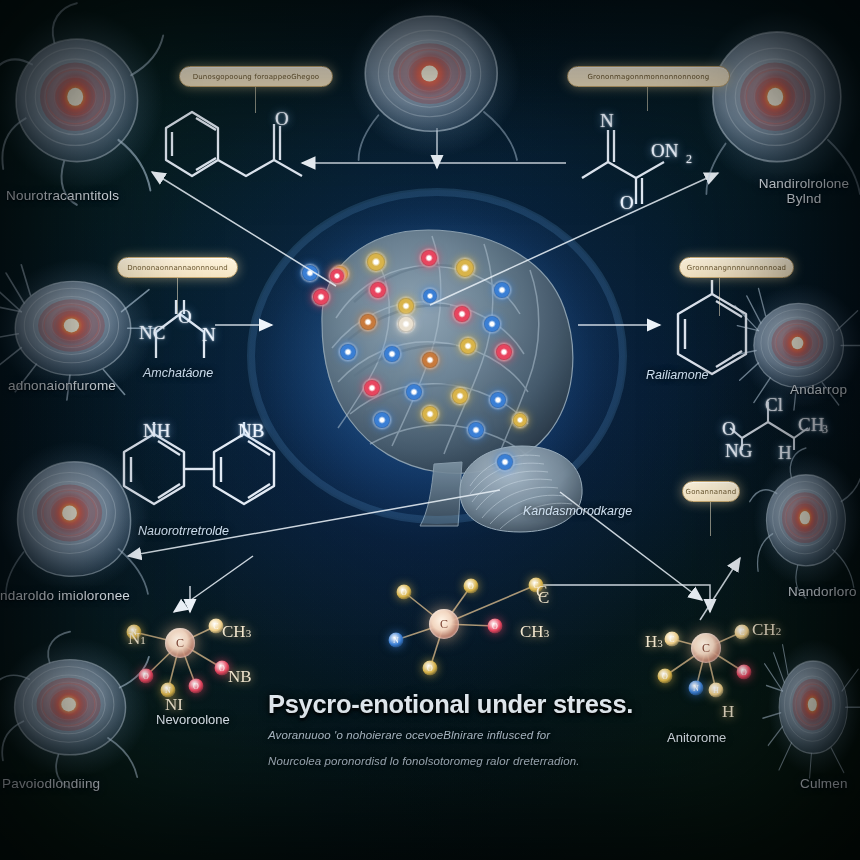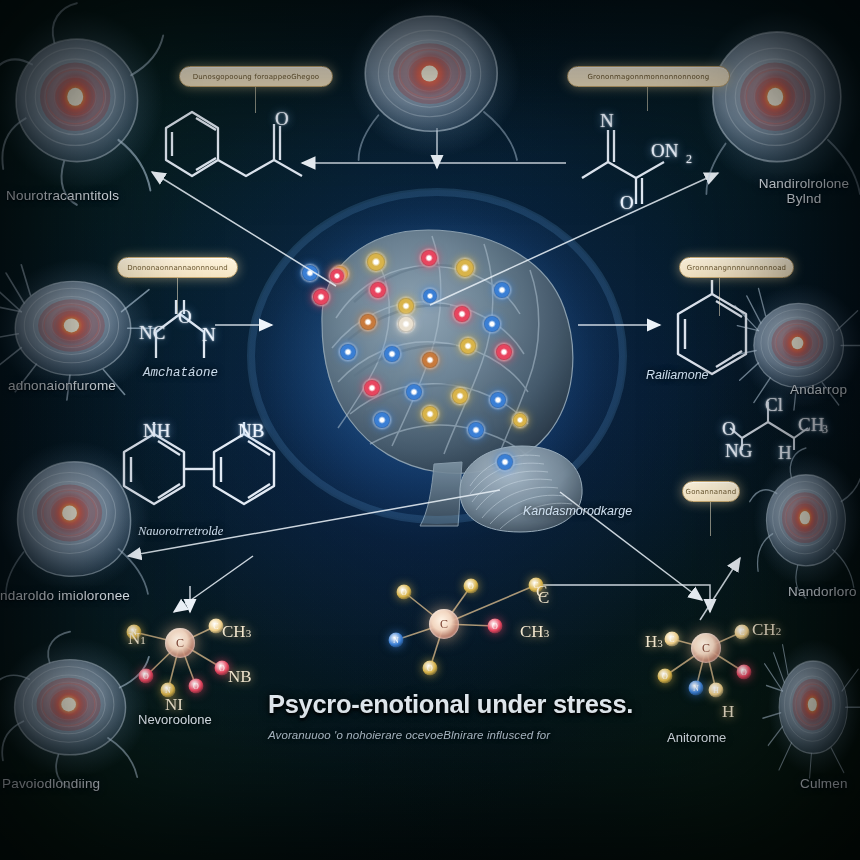--- a/index.html
+++ b/index.html
@@ -693,25 +693,25 @@
 
   <div id="molecules">
       <div class="atom" style="left: 275px; top: 108px;">O</div>
       <div class="atom" style="left: 600px; top: 110px;">N</div>
       <div class="atom" style="left: 620px; top: 192px;">O</div>
       <div class="atom" style="left: 651px; top: 140px;">ON</div>
       <div class="atom sub" style="left: 686px; top: 152px;">2</div>
       <div class="atom" style="left: 178px; top: 306px;">O</div>
       <div class="atom" style="left: 139px; top: 322px; text-align: center;">NC</div>
       <div class="atom" style="left: 202px; top: 324px;">N</div>
-      <div class="molcap" style="left: 143px; top: 366px; font-family: Liberation Mono, monospace;">Amchatáone</div>
+      <div class="molcap" style="left: 143px; top: 366px;">Amchatáone</div>
       <div class="molcap" style="left: 646px; top: 368px;">Railiamone</div>
       <div class="atom" style="left: 143px; top: 420px;">NH</div>
       <div class="atom" style="left: 238px; top: 420px;">NB</div>
-      <div class="molcap" style="left: 138px; top: 524px; font-family: Liberation Serif, serif;">Nauorotrretrolde</div>
+      <div class="molcap" style="left: 138px; top: 524px;">Nauorotrretrolde</div>
       <div class="atom" style="left: 765px; top: 394px;">Cl</div>
       <div class="atom" style="left: 798px; top: 414px;">CH</div>
       <div class="atom sub" style="left: 822px; top: 422px;">3</div>
       <div class="atom" style="left: 725px; top: 440px;">NG</div>
       <div class="atom" style="left: 778px; top: 442px;">H</div>
       <div class="atom" style="left: 722px; top: 418px;">O</div>
     </div>
   <div id="ballmols">
       <svg width="860" height="860" viewBox="0 0 860 860" style="position: absolute; left: 0px; top: 0px; pointer-events: none; overflow: visible;">
         <line x1="180" y1="643" x2="134" y2="632" stroke="rgba(216,186,140,.78)" stroke-width="1.6"></line>
@@ -725,21 +725,21 @@
       <div class="bl" style="left: 134px; top: 632px; width: 15px; height: 15px; background: radial-gradient(circle at 40% 35%, rgb(255, 255, 255) 0%, rgb(217, 180, 74) 52%, rgba(0, 0, 0, 0.25) 100%); box-shadow: rgba(217, 180, 74, 0.667) 0px 0px 10px; color: rgba(255, 255, 255, 0.92);">N</div>
       <div class="bl" style="left: 216px; top: 626px; width: 15px; height: 15px; background: radial-gradient(circle at 40% 35%, rgb(255, 255, 255) 0%, rgb(240, 208, 138) 52%, rgba(0, 0, 0, 0.25) 100%); box-shadow: rgba(240, 208, 138, 0.667) 0px 0px 10px; color: rgba(255, 255, 255, 0.92);">C</div>
       <div class="bl" style="left: 222px; top: 668px; width: 15px; height: 15px; background: radial-gradient(circle at 40% 35%, rgb(255, 255, 255) 0%, rgb(232, 69, 95) 52%, rgba(0, 0, 0, 0.25) 100%); box-shadow: rgba(232, 69, 95, 0.667) 0px 0px 10px; color: rgba(255, 255, 255, 0.92);">O</div>
       <div class="bl" style="left: 196px; top: 686px; width: 15px; height: 15px; background: radial-gradient(circle at 40% 35%, rgb(255, 255, 255) 0%, rgb(232, 69, 95) 52%, rgba(0, 0, 0, 0.25) 100%); box-shadow: rgba(232, 69, 95, 0.667) 0px 0px 10px; color: rgba(255, 255, 255, 0.92);">O</div>
       <div class="bl" style="left: 146px; top: 676px; width: 15px; height: 15px; background: radial-gradient(circle at 40% 35%, rgb(255, 255, 255) 0%, rgb(232, 69, 95) 52%, rgba(0, 0, 0, 0.25) 100%); box-shadow: rgba(232, 69, 95, 0.667) 0px 0px 10px; color: rgba(255, 255, 255, 0.92);">O</div>
       <div class="bl" style="left: 168px; top: 690px; width: 15px; height: 15px; background: radial-gradient(circle at 40% 35%, rgb(255, 255, 255) 0%, rgb(217, 180, 74) 52%, rgba(0, 0, 0, 0.25) 100%); box-shadow: rgba(217, 180, 74, 0.667) 0px 0px 10px; color: rgba(255, 255, 255, 0.92);">N</div>
       <div class="mtag" style="left: 128px; top: 629px;">N<span class="mtag sm" style="position: static;">1</span></div>
       <div class="mtag" style="left: 222px; top: 622px;">CH<span class="mtag sm" style="position: static;">3</span></div>
       <div class="mtag" style="left: 228px; top: 667px;">NB</div>
       <div class="mtag" style="left: 165px; top: 695px;">NI</div>
-      <div class="molname" style="left: 138px; top: 712px;">Nevoroolone</div>
+      <div class="molname" style="left: 156px; top: 712px;">Nevoroolone</div>
       <svg width="860" height="860" viewBox="0 0 860 860" style="position: absolute; left: 0px; top: 0px; pointer-events: none; overflow: visible;">
         <line x1="444" y1="624" x2="471" y2="586" stroke="rgba(216,186,140,.78)" stroke-width="1.6"></line>
         <line x1="444" y1="624" x2="404" y2="592" stroke="rgba(216,186,140,.78)" stroke-width="1.6"></line>
         <line x1="444" y1="624" x2="396" y2="640" stroke="rgba(216,186,140,.78)" stroke-width="1.6"></line>
         <line x1="444" y1="624" x2="430" y2="668" stroke="rgba(216,186,140,.78)" stroke-width="1.6"></line>
         <line x1="444" y1="624" x2="495" y2="626" stroke="rgba(216,186,140,.78)" stroke-width="1.6"></line>
         <line x1="444" y1="624" x2="536" y2="585" stroke="rgba(216,186,140,.78)" stroke-width="1.6"></line>
       </svg>
       <div class="bl core" style="left: 444px; top: 624px; width: 30px; height: 30px; background: radial-gradient(circle at 42% 38%, rgb(255, 244, 230) 0%, rgb(242, 214, 192) 38%, rgba(198, 120, 96, 0.85) 72%, rgba(150, 70, 60, 0.5) 100%); box-shadow: rgba(255, 200, 150, 0.6) 0px 0px 16px, rgb(255, 255, 255) 0px 0px 3px inset; color: rgb(122, 64, 48);">C</div>
       <div class="bl" style="left: 471px; top: 586px; width: 15px; height: 15px; background: radial-gradient(circle at 40% 35%, rgb(255, 255, 255) 0%, rgb(217, 180, 74) 52%, rgba(0, 0, 0, 0.25) 100%); box-shadow: rgba(217, 180, 74, 0.667) 0px 0px 10px; color: rgba(255, 255, 255, 0.92);">O</div>
@@ -795,17 +795,20 @@
       </div>
     </div>
 
   <div class="molcap" style="left:523px;top:504px;">Kandasmorodkarge</div>
 
   <div id="textblock">
     <div id="maintitle">Psycro-enotional under stress.</div>
     <div id="bodypara1" style="margin-top:9px;">
         <div class="bodyline">Avoranuuoo 'o nohoierare ocevoeBlnirare influsced for</div>
       </div>
+    <div id="bodypara2">
+        <div class="bodyline">Nourcolea poronordisd lo fonolsotoromeg ralor dreterradion.</div>
+      </div>
   </div>
 
   <div id="grain"></div>
   <div id="vig"></div>
 </div>
 
 </body></html>

